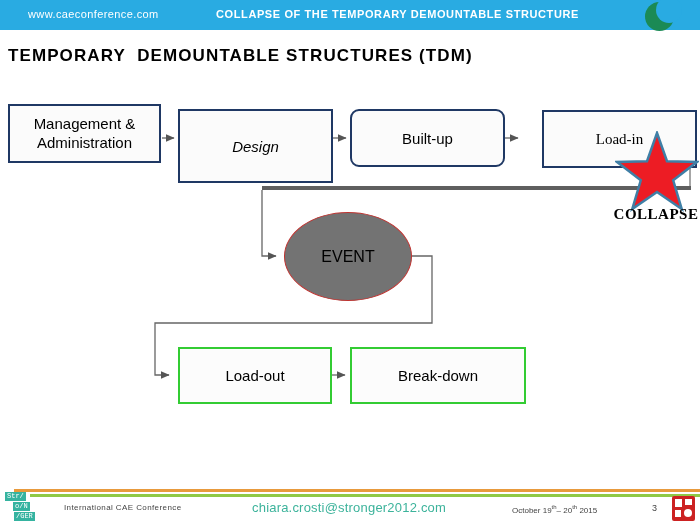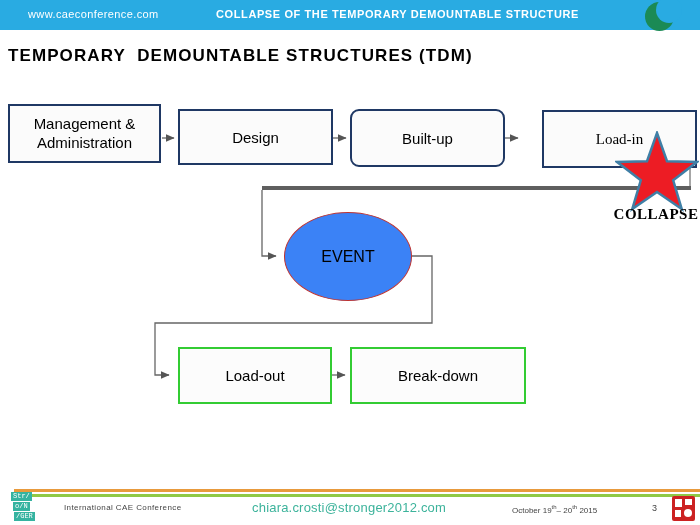--- a/index.html
+++ b/index.html
@@ -21,43 +21,43 @@
 
   
   .wires{position:absolute;left:0;top:0;width:700px;height:525px;pointer-events:none;}
 
   
   .box{position:absolute;display:flex;align-items:center;justify-content:center;text-align:center;
        font-size:15px;color:#000;background:#fbfbfb;box-sizing:border-box;}
   .navy{border:2px solid #1f3864;}
   .green{border:2px solid #33cc33;background:#fcfcfc;}
   .b1{left:8px;top:104px;width:153px;height:59px;line-height:1.25;}
-  .b2{left:178px;top:109px;width:155px;height:56px;}
+  .b2{left:178px;top:109px;width:155px;height:74px;font-style:italic;}
   .b3{left:350px;top:109px;width:155px;height:58px;border-radius:9px;}
   .b4{left:542px;top:110px;width:155px;height:58px;font-family:Liberation Serif, serif;}
   .b5{left:178px;top:347px;width:154px;height:57px;}
   .b6{left:350px;top:347px;width:176px;height:57px;}
 
   
   .event{position:absolute;left:284px;top:212px;width:128px;height:89px;border:1.4px solid #bf3330;
-         border-radius:50%;background:#3b82f6;display:flex;align-items:center;justify-content:center;
+         border-radius:50%;background:#737373;display:flex;align-items:center;justify-content:center;
          font-size:16px;color:#000;box-sizing:border-box;}
 
   
   .star{position:absolute;left:615px;top:131px;width:84px;height:82px;}
   .collapse{position:absolute;left:608px;top:206px;width:96px;text-align:center;
             font-family:"Liberation Serif",serif;font-weight:bold;font-size:15px;color:#000;letter-spacing:.5px;}
 
   
   .f-orange{position:absolute;left:14px;top:489px;right:0;height:3px;background:#e89a3c;}
   .f-green{position:absolute;left:30px;top:494px;right:0;height:3px;background:#90c945;}
   .badge{position:absolute;left:5px;top:492px;width:42px;height:30px;font-size:7px;line-height:1;}
   .badge span{display:block;background:#35b3a0;color:#fff;padding:1px 2px;width:max-content;
               font-family:"Liberation Mono",monospace;}
-  .badge .r1{margin-left:6px;}
+  .badge .r1{margin-left:0;}
   .badge .r2{margin-left:8px;margin-top:1px;}
   .badge .r3{margin-left:9px;margin-top:1px;}
   .conf{position:absolute;left:64px;top:503px;font-size:8px;color:#444;letter-spacing:.4px;}
   .email{position:absolute;left:252px;top:500px;font-size:13px;color:#3cb39b;letter-spacing:.2px;}
   .date{position:absolute;left:512px;top:504px;font-size:8px;color:#444;}
   .date sup{font-size:6px;}
   .pnum{position:absolute;left:652px;top:503px;font-size:9px;color:#444;}
   .seal{position:absolute;left:672px;top:496px;width:23px;height:25px;background:#cc2222;border-radius:2px;}
   .seal i{position:absolute;background:#fff;}
   .seal .s1{left:3px;top:3px;width:7px;height:8px;}

